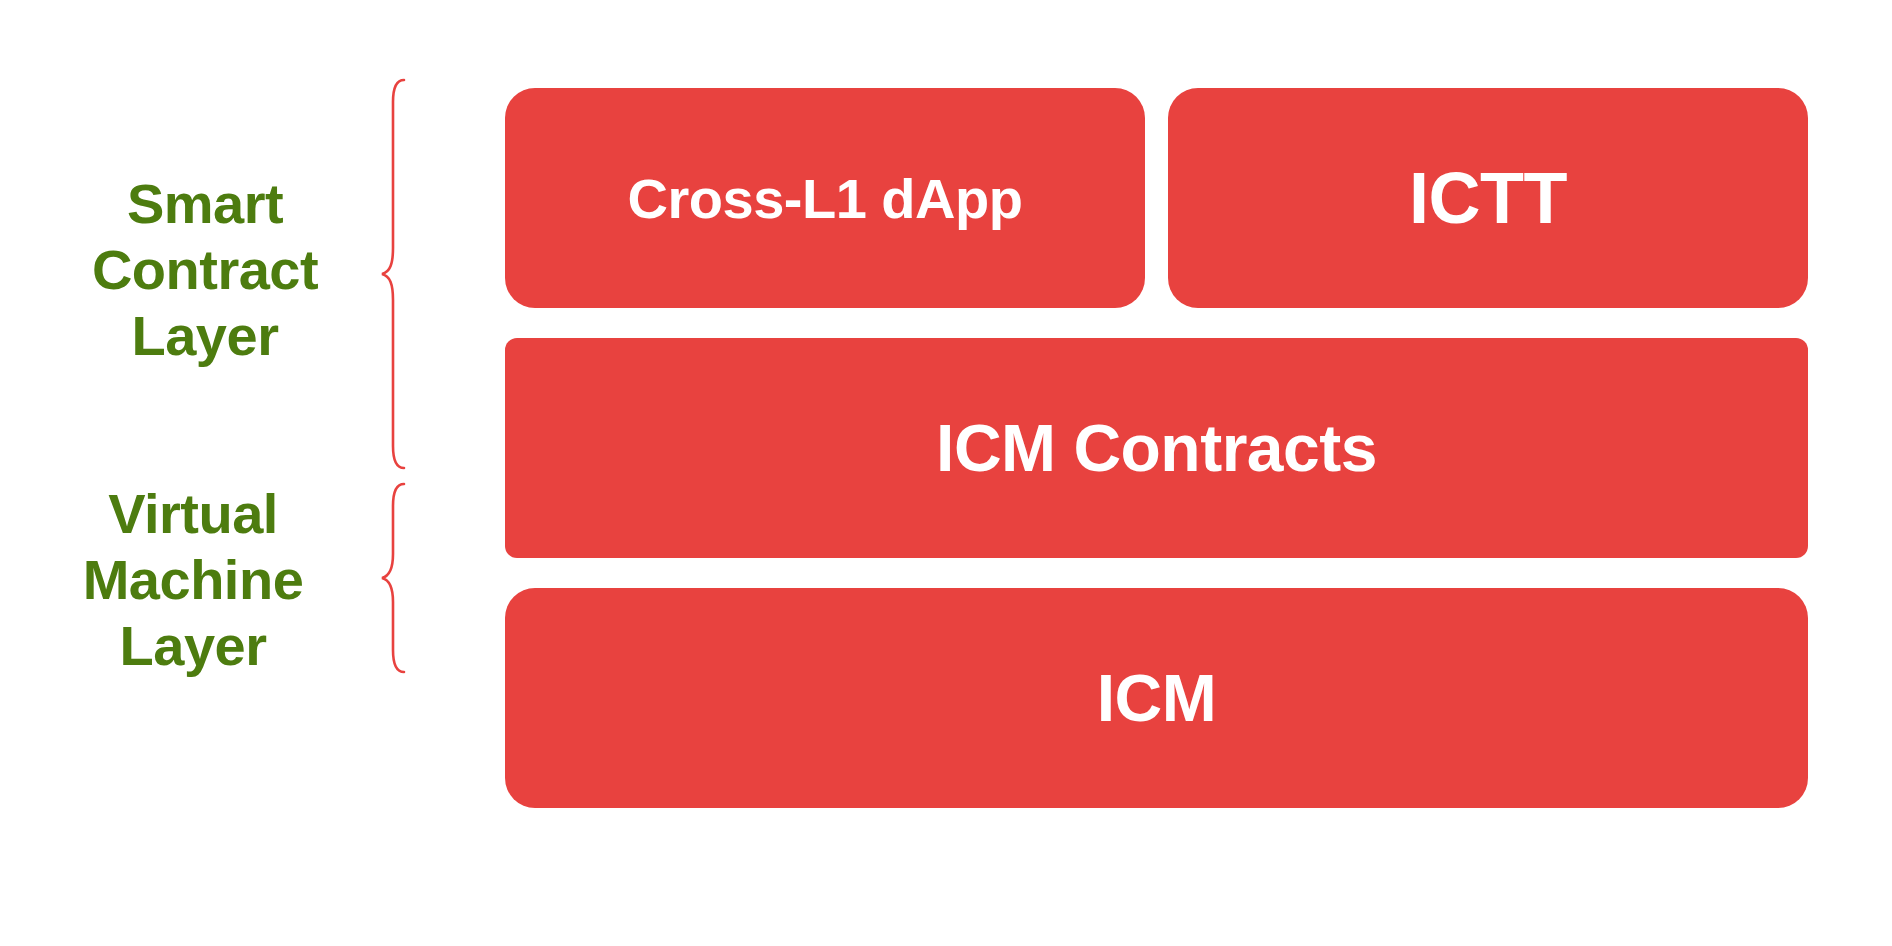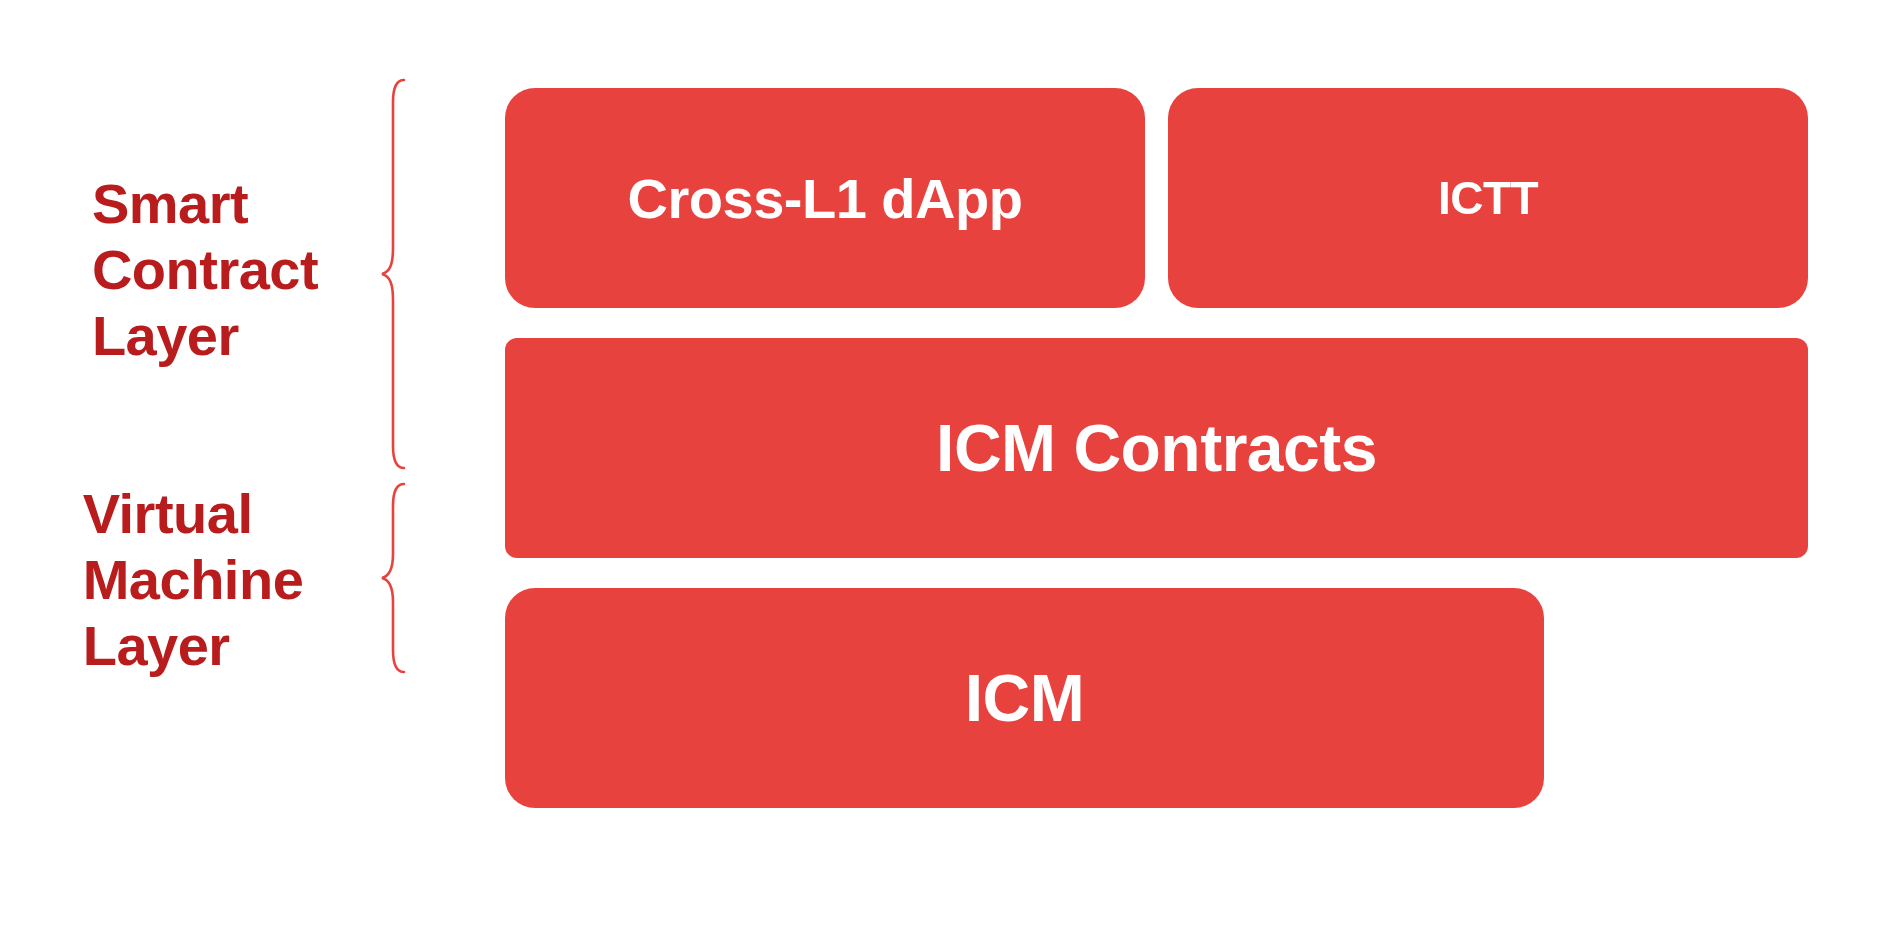--- a/index.html
+++ b/index.html
@@ -14,25 +14,25 @@
     position: relative;
     width: 1892px;
     height: 946px;
     background: #ffffff;
     overflow: hidden;
   }
 
   
   .group-label {
     position: absolute;
-    color: #b91c1c;
+    color: #4d7c0f;
     font-weight: 700;
     font-size: 56px;
     line-height: 1.18;
-    text-align: left;
+    text-align: center;
     letter-spacing: -0.5px;
     white-space: pre-line;
     display: flex;
     align-items: center;
     justify-content: center;
   }
   #label-smart-contract {
     left: 60px;
     top: 150px;
     width: 290px;
@@ -87,34 +87,34 @@
     top: 88px;
     width: 640px;
     height: 220px;
     font-size: 56px;
   }
   #block-ictt {
     left: 1168px;
     top: 88px;
     width: 640px;
     height: 220px;
-    font-size: 46px;
+    font-size: 72px;
   }
   #block-icm-contracts {
     left: 505px;
     top: 338px;
     width: 1303px;
     height: 220px;
     font-size: 66px;
     border-radius: 12px;
   }
   #block-icm {
     left: 505px;
     top: 588px;
-    width: 1039px;
+    width: 1303px;
     height: 220px;
     font-size: 66px;
   }
 </style>
 </head>
 <body>
 
 <div class="canvas">
 
   <div class="group-label" id="label-smart-contract">Smart

